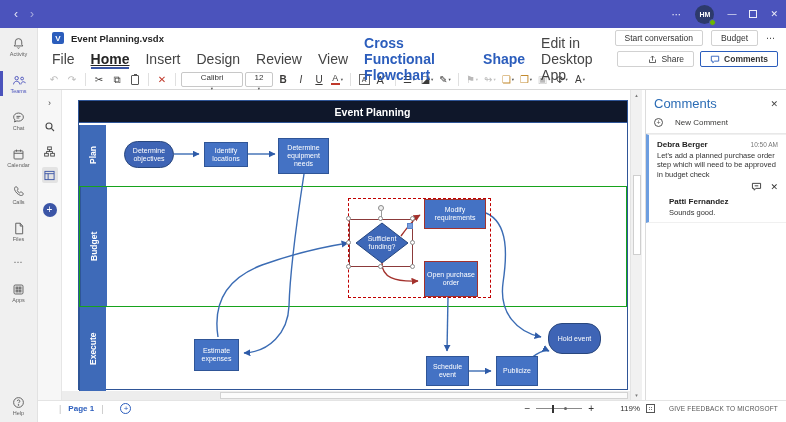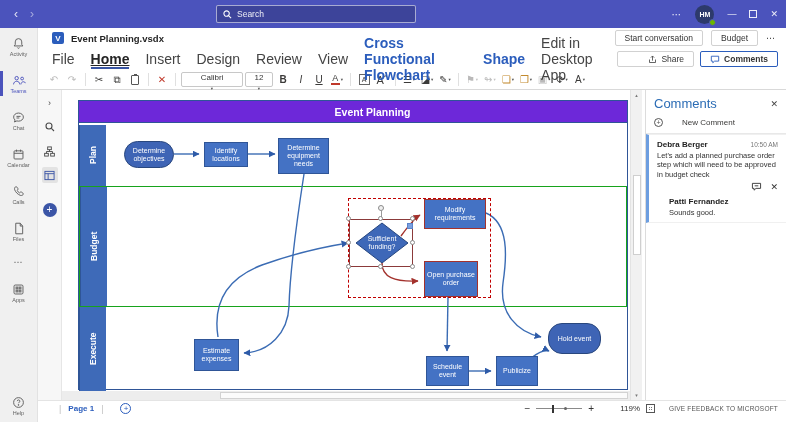--- a/index.html
+++ b/index.html
@@ -70,21 +70,21 @@
   .workspace { position:absolute; left:38px; top:90px; width:748px; height:310px; background:#fff; }
   .toolstrip { position:absolute; left:0; top:0; width:24px; height:310px; background:#f7f7f7; border-right:1px solid #e6e6e6; display:flex; flex-direction:column; align-items:center; padding-top:5px; gap:8px; }
   .ts-icon { width:16px; height:16px; display:flex; align-items:center; justify-content:center; font-size:9px; color:#4a4a4a; }
   .ts-icon.active { background:#e3e3e3; border-radius:2px; }
   .add-shape { width:14px; height:14px; border-radius:50%; background:#3b55a6; color:#fff; font-size:10px; line-height:1; display:flex; align-items:center; justify-content:center; margin-top:12px; }
 
   .drawing { position:absolute; left:24px; top:0; width:568px; height:310px; background:#fff; overflow:hidden; }
 
   
   .frame { position:absolute; left:16px; top:10px; width:550px; height:290px; border:1.5px solid #2f5597; background:#fff; }
-  .band { position:absolute; left:0; top:0; width:100%; height:22px; background:#6d28d9; border-bottom:1px solid #2f5597; color:#fff; font-weight:bold; font-size:10.5px; display:flex; align-items:center; justify-content:center;padding-left:39px; }
+  .band { position:absolute; left:0; top:0; width:100%; height:22px; background:#0f172a; border-bottom:1px solid #2f5597; color:#fff; font-weight:bold; font-size:10.5px; display:flex; align-items:center; justify-content:center;padding-left:39px; }
   .lane { position:absolute; left:0; width:100%; }
   .lane-label { position:absolute; left:0; top:0; bottom:0; width:27px; background:#3e6ab8; border-right:1px solid #2f5597; color:#fff; font-size:8.5px; font-weight:bold; display:flex; align-items:center; justify-content:center; writing-mode:vertical-rl; transform:rotate(180deg); }
   .lane.plan { top:24px; height:61px; }
   .lane.budget { top:85px; height:121px; border:1.5px solid #17a31c; }
   .lane.execute { top:206px; height:84px; border-top:none; }
   .flow-svg { position:absolute; left:0; top:0; z-index:2; pointer-events:none; }
   .node { position:absolute; z-index:3; background:#4472c4; border:1px solid #2f5597; color:#fff; font-size:7px; line-height:1.12; display:flex; align-items:center; justify-content:center; text-align:center; padding:1px; }
   .node.oval { border-radius:14px; background:#3e64b5; border-color:#29477e; }
   .node.red-outline { border:1.5px solid #a3312c; }
   .diamond-text { position:absolute; z-index:3; color:#fff; font-size:7px; line-height:1.1; text-align:center; width:48px; }
@@ -99,21 +99,21 @@
   .hthumb { position:absolute; left:158px; width:408px; top:1px; bottom:1px; background:#fbfbfb; border:1px solid #d2d2d2; }
   .vscroll { position:absolute; left:592px; top:0; width:12px; height:310px; background:#f1f1f1; border-left:1px solid #e3e3e3; }
   .varrow { position:absolute; left:0; width:100%; text-align:center; font-size:5px; color:#777; }
   .vthumb { position:absolute; left:1.5px; width:8px; top:85px; height:80px; background:#ffffff; border:1px solid #cfcfcf; }
 
   
   .comments-panel { position:absolute; left:607px; top:0; width:141px; height:310px; background:#fff; border-left:1px solid #dcdcdc; padding:6px 8px; }
   .cp-head { display:flex; align-items:center; }
   .cp-title { color:#2b6cb5; font-size:13px; }
   .cp-close { margin-left:auto; font-size:9px; color:#444; }
-  .newcomment { display:flex; align-items:center; gap:19px; margin-top:7px; color:#3b3a39; font-size:8px; }
+  .newcomment { display:flex; align-items:center; gap:12px; margin-top:7px; color:#3b3a39; font-size:8px; }
   .plus-circ { width:9px; height:9px; border-radius:50%; border:1px solid #555; font-size:7px; line-height:7px; text-align:center; color:#555; }
   .cp-divider { height:1px; background:#e8e8e8; margin:6px -8px 0; }
   .thread { border-top:1px solid #f0f0f0; border-bottom:1px solid #f0f0f0; border-left:3px solid #6d9ee0; margin:0 -8px; padding:5px 8px 4px 8px; }
   .c-row1 { display:flex; align-items:baseline; }
   .c-author { font-size:8px; font-weight:bold; color:#222; }
   .c-time { margin-left:auto; font-size:6.5px; color:#777; }
   .c-body { font-size:7.5px; color:#333; line-height:1.25; margin-top:2px; }
   .c-actions { display:flex; justify-content:flex-end; gap:8px; margin-top:3px; color:#333; }
   .c-actions .x { font-size:9px; }
   .reply { margin:5px 0 0 12px; }
@@ -135,27 +135,20 @@
 </style>
 </head>
 <body>
 
 <div class="app">
 
   <div class="topbar">
     <div class="nav-arrows">
       <span>‹</span>
       <span class="fwd">›</span>
-    </div>
-    <div class="searchbox">
-      <svg width="9" height="9" viewBox="0 0 10 10">
-          <circle cx="4" cy="4" r="3" fill="none" stroke="#fff" stroke-width="1.2"></circle>
-          <line x1="6.4" y1="6.4" x2="9" y2="9" stroke="#fff" stroke-width="1.2"></line>
-        </svg>
-      <span>Search</span>
     </div>
     <div class="top-right">
       <span class="dots">⋯</span>
       <span class="avatar">
           <span>HM</span>
           <span class="presence"></span>
         </span>
       <span class="winbtn">—</span>
       <span class="maxbox"></span>
       <span class="winbtn">✕</span>

